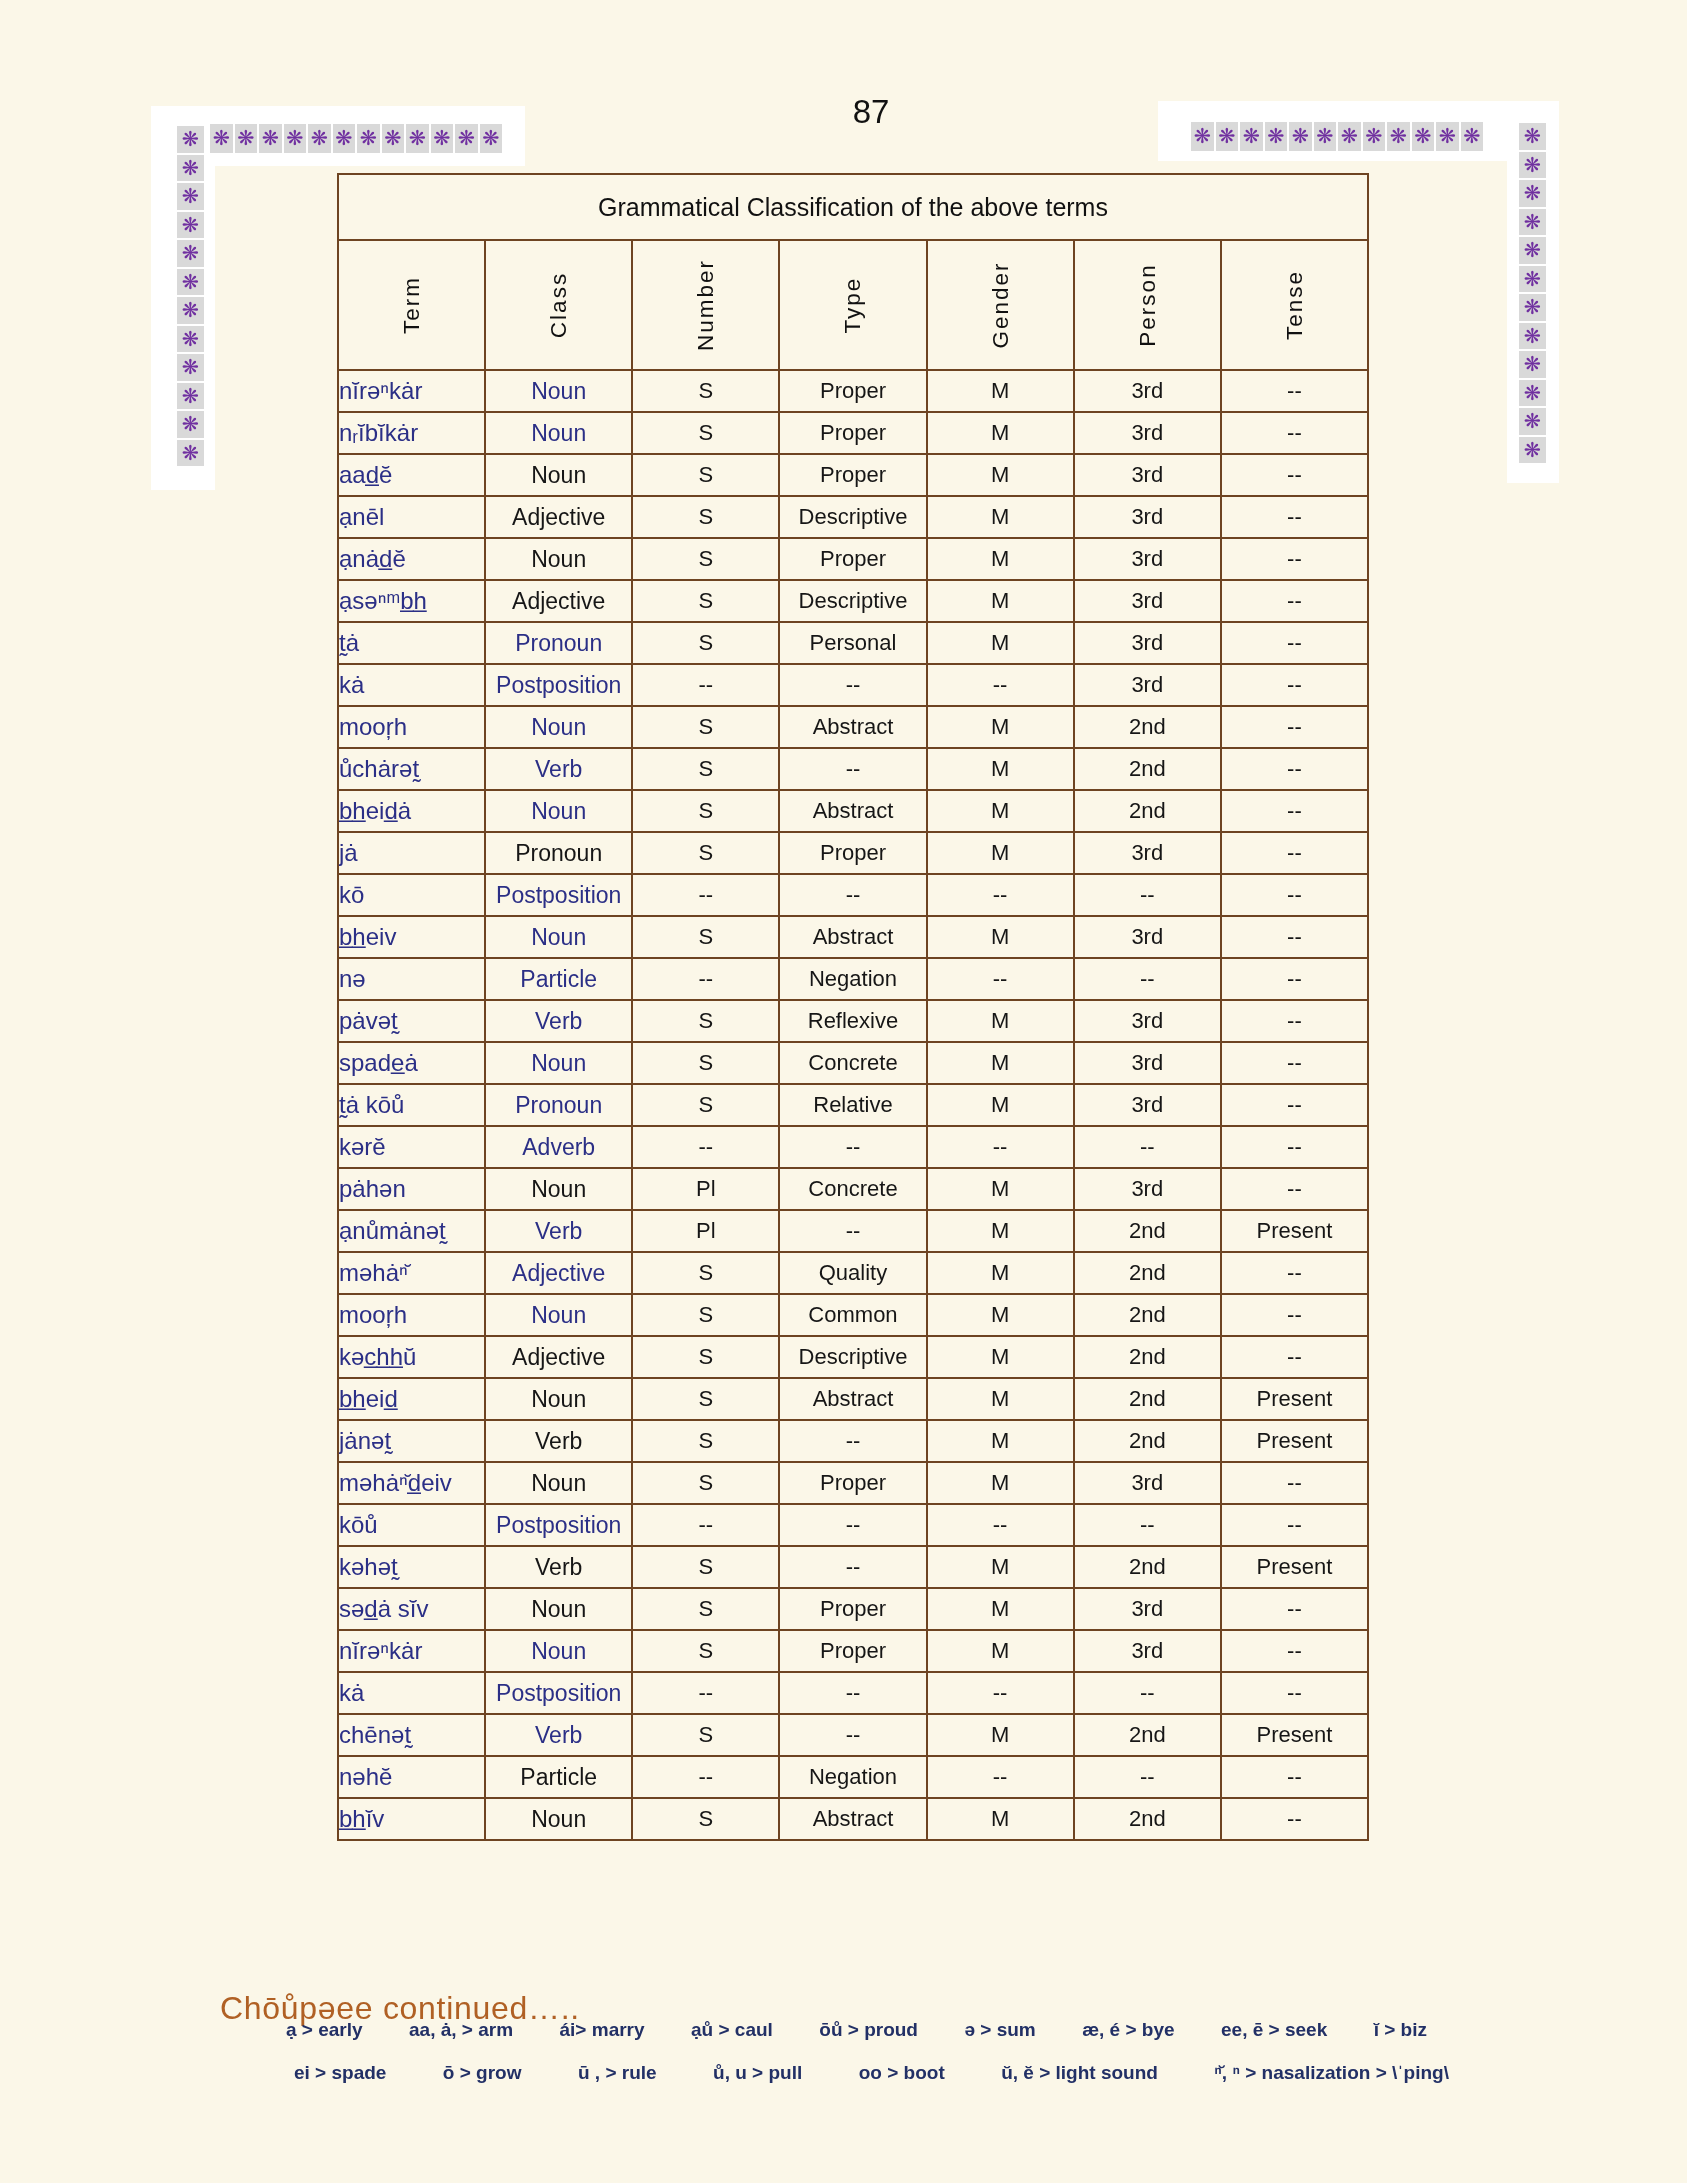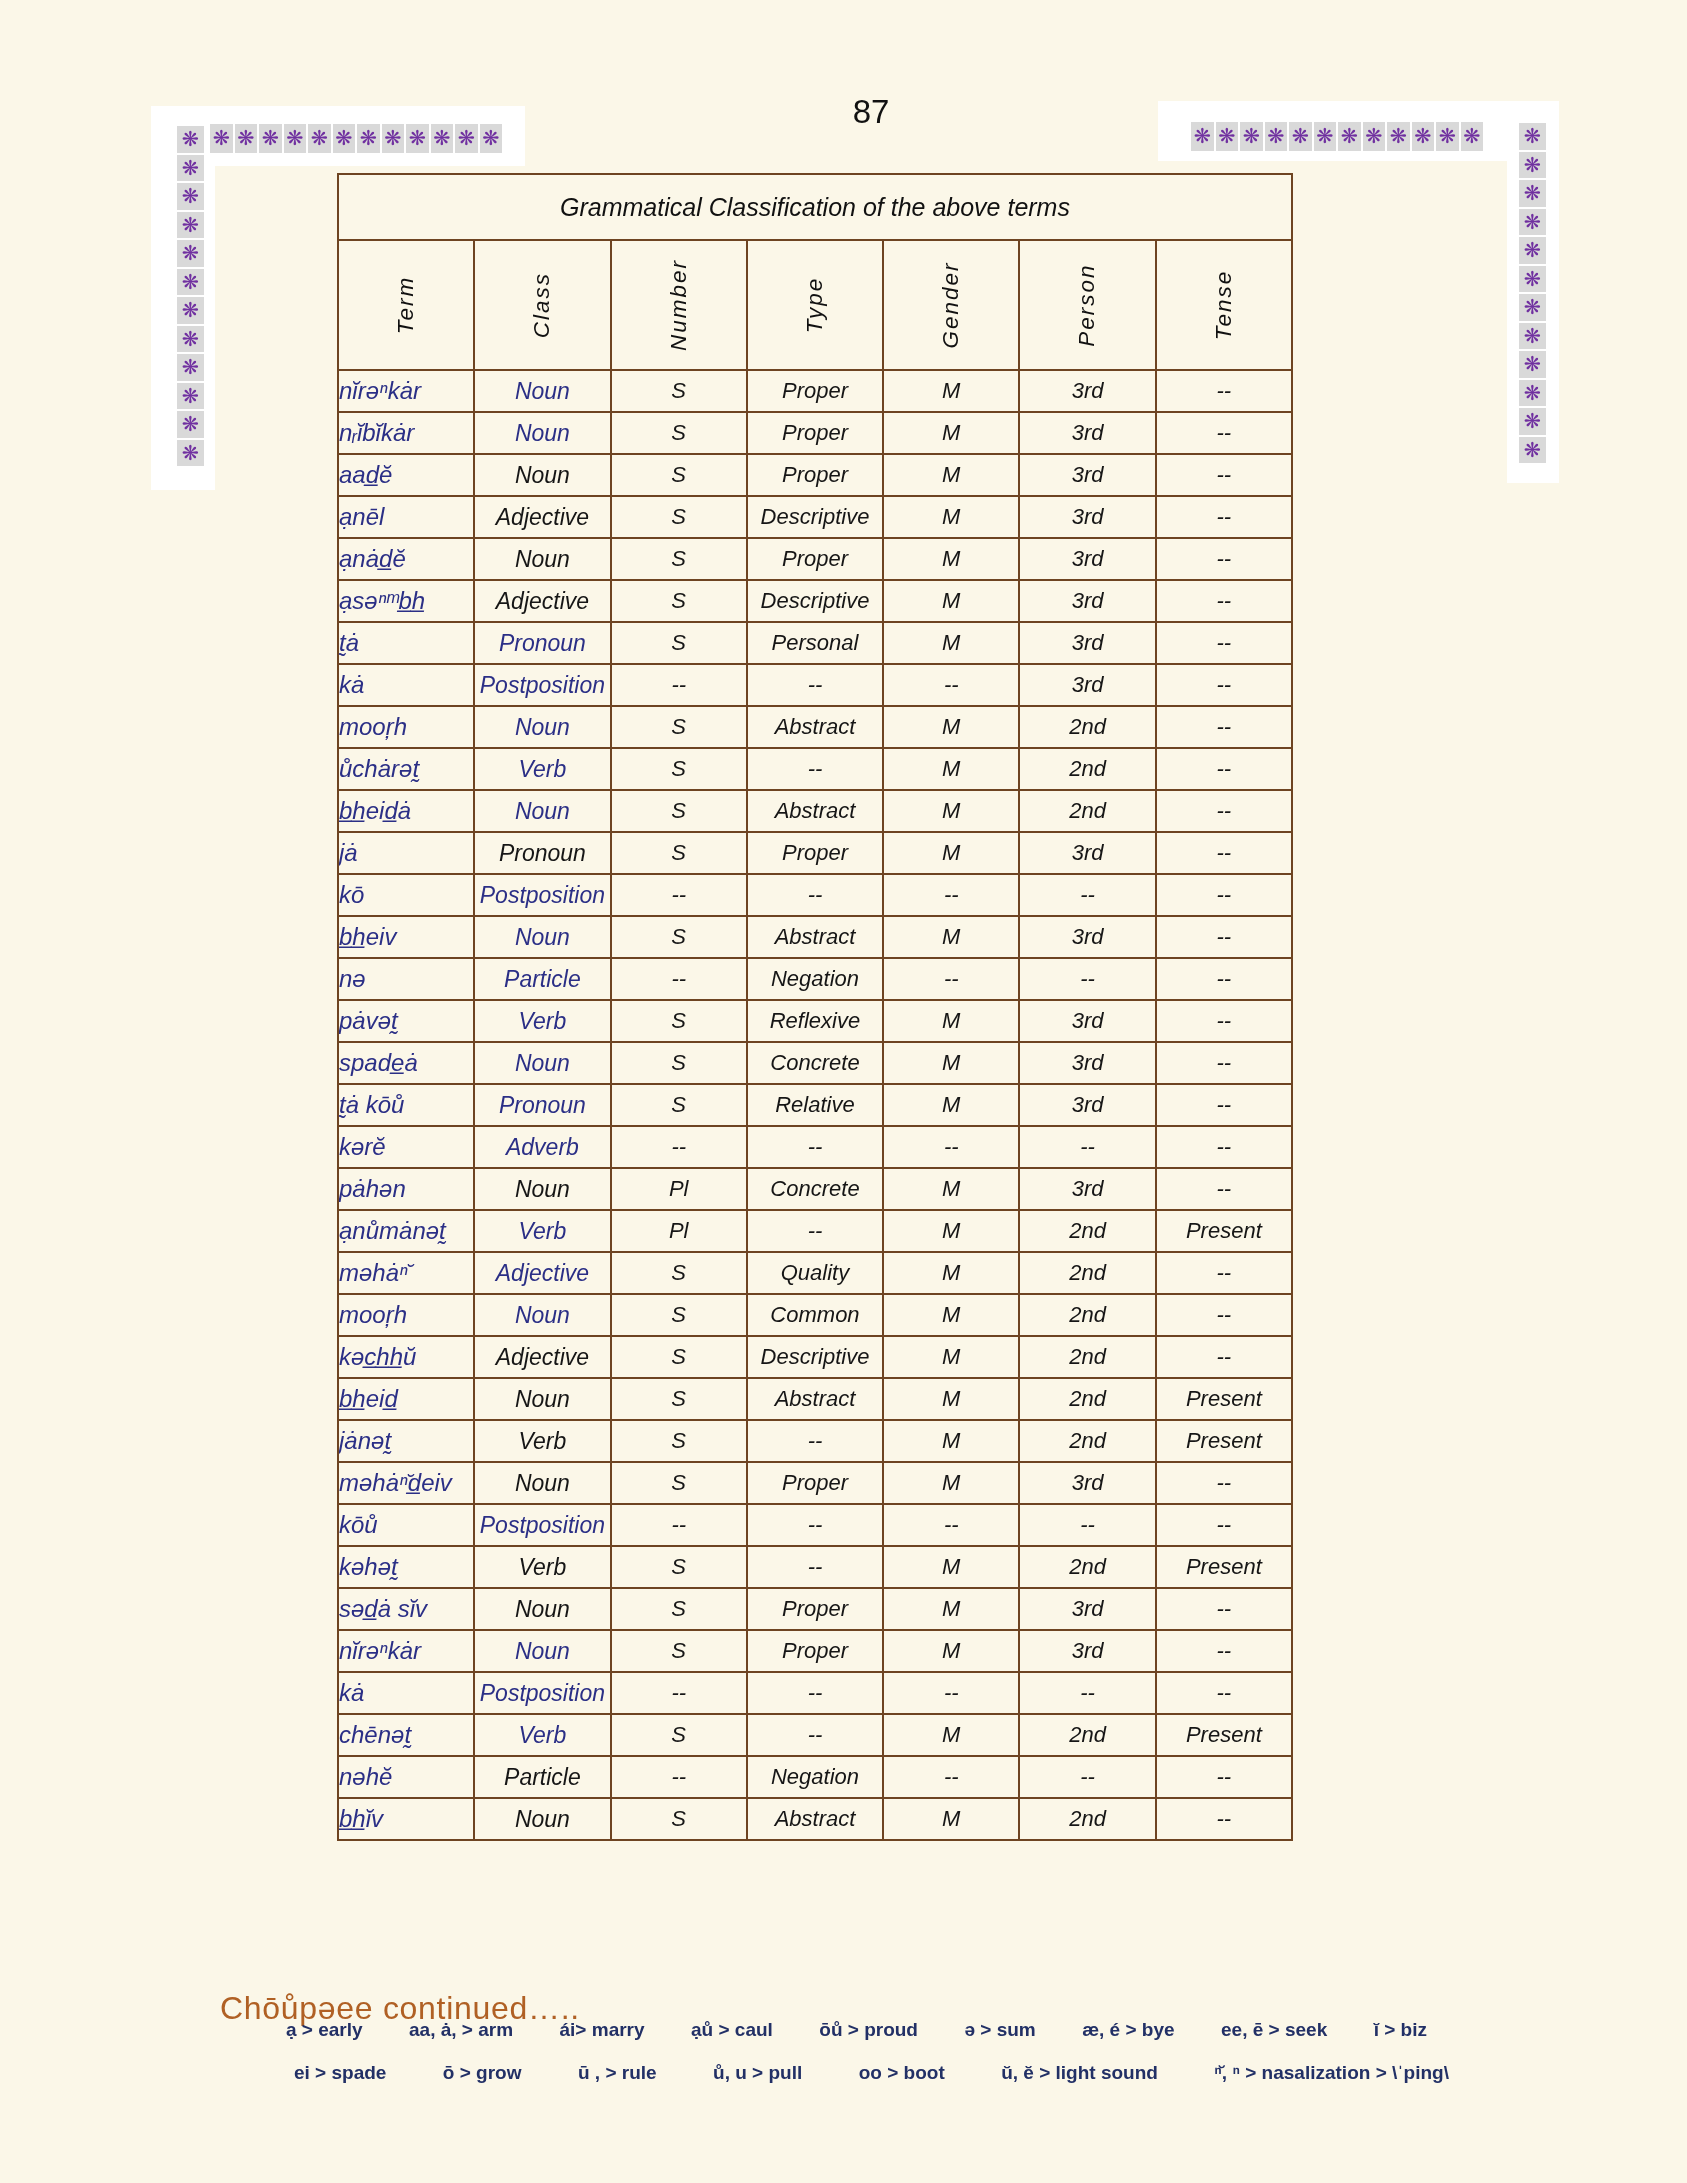--- a/index.html
+++ b/index.html
@@ -16,22 +16,22 @@
   .deco{position:absolute;display:flex;gap:2px;}
   .deco.vertical{flex-direction:column;}
   .deco .flower{display:flex;align-items:center;justify-content:center;
     background:var(--cellbg);color:var(--flower);line-height:1;}
   .deco.horizontal .flower{width:22.5px;height:29px;font-size:20.5px;}
   .deco.vertical .flower{width:26.5px;height:26.5px;font-size:20.5px;}
 
   #page-number{position:absolute;top:93px;left:842px;transform:translateX(-50%);
     font-size:33px;color:#111;margin-left:29px;}
 
-  table#gtable{position:absolute;left:337px;top:173px;width:956px;
-    border-collapse:collapse;table-layout:fixed;background:var(--bg);font-style:italic;}
+  table#gtable{position:absolute;left:337px;top:173px;width:1032px;
+    border-collapse:collapse;table-layout:fixed;background:var(--bg);}
   #gtable td,#gtable th{border:2px solid var(--border);padding:0;overflow:hidden;}
   #title-cell{height:66px;text-align:center;font-size:25px;font-weight:400;color:#111;}
   #gtable th{height:130px;vertical-align:middle;text-align:center;font-weight:400;}
   .vert{transform:rotate(-90deg);white-space:nowrap;font-size:22.5px;
     letter-spacing:2px;color:#111;}
   #gtable tbody tr{height:42px;}
   td.term{text-align:left;padding-left:14.6px;color:var(--navy);font-size:24px;margin-top:19px;}
   td.c{text-align:center;font-size:22px;color:var(--ink);}
   td.cls{text-align:center;font-size:23px;color:var(--ink);}
   td.cls.blue{color:var(--navy);}

